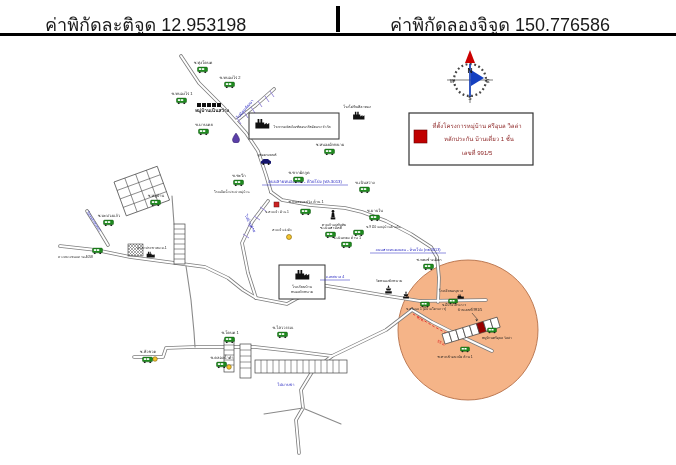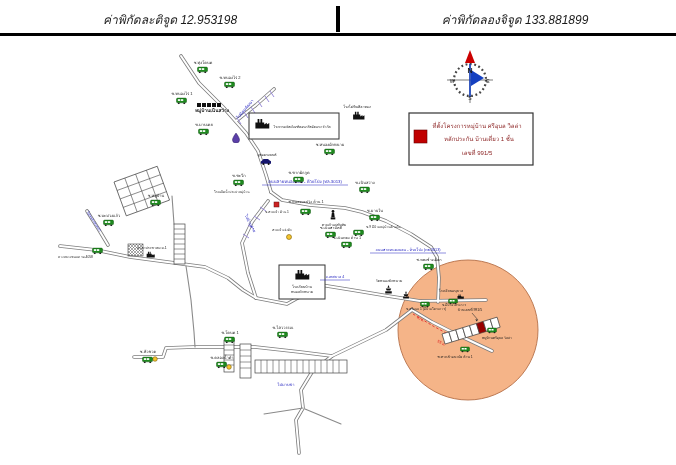--- a/index.html
+++ b/index.html
@@ -1,18 +1,18 @@
 <!DOCTYPE html>
 <html><head>
 <meta charset="utf-8">
 <style>
   html,body{margin:0;padding:0;background:#fff;}
   .page{position:relative;width:676px;height:465px;background:#fff;overflow:hidden;
         font-family:"Liberation Sans","DejaVu Sans",sans-serif;}
-  .hdr-label{position:absolute;top:10px;font-size:12px;color:#1a1a1a;text-align:center;width:250px;font-style:italic;}
+  .hdr-label{position:absolute;top:10px;font-size:18px;color:#1a1a1a;width:250px;}
   .hdr-left{left:45px;}
   .hdr-right{left:390px;}
   .hdr-divider{position:absolute;left:336px;top:6px;width:4px;height:26px;background:#000;}
   .hdr-rule{position:absolute;left:0;top:33px;width:676px;height:3px;background:#000;}
   svg{position:absolute;left:0;top:0;}
   .t{font-family:"Liberation Sans","DejaVu Sans",sans-serif;fill:#1a1a1a;}
   .blue{fill:#1f1fbf;}
   .red{fill:#e02020;}
   .maroon{fill:#8b2222;}
   .rc{fill:none;stroke:#7d7d7d;stroke-width:3.6;stroke-linejoin:round;stroke-linecap:round;}
@@ -25,21 +25,21 @@
   .ul{stroke:#1f1fbf;stroke-width:0.5;}
   .ydot{fill:#f4c430;stroke:#7a5c00;stroke-width:0.6;}
 </style>
 </head>
 <body>
 
 <div class="page">
 
   <div class="hdr-label hdr-left">ค่าพิกัดละติจูด 12.953198</div>
   <div class="hdr-divider"></div>
-  <div class="hdr-label hdr-right">ค่าพิกัดลองจิจูด 133.881899</div>
+  <div class="hdr-label hdr-right">ค่าพิกัดลองจิจูด 150.776586</div>
   <div class="hdr-rule"></div>
 
   <svg width="676" height="465" viewBox="0 0 676 465">
     <defs>
       <symbol id="bus" viewBox="0 0 12 8">
         <rect x="0.5" y="1.2" width="11" height="5.2" rx="1.4" fill="#1e8a1e" stroke="#0c4f0c" stroke-width="0.5"></rect>
         <rect x="2" y="2.4" width="2.6" height="1.9" fill="#fff"></rect>
         <rect x="5.3" y="2.4" width="2.6" height="1.9" fill="#fff"></rect>
         <circle cx="3" cy="6.9" r="1" fill="#222"></circle>
           <circle cx="9" cy="6.9" r="1" fill="#222"></circle>

